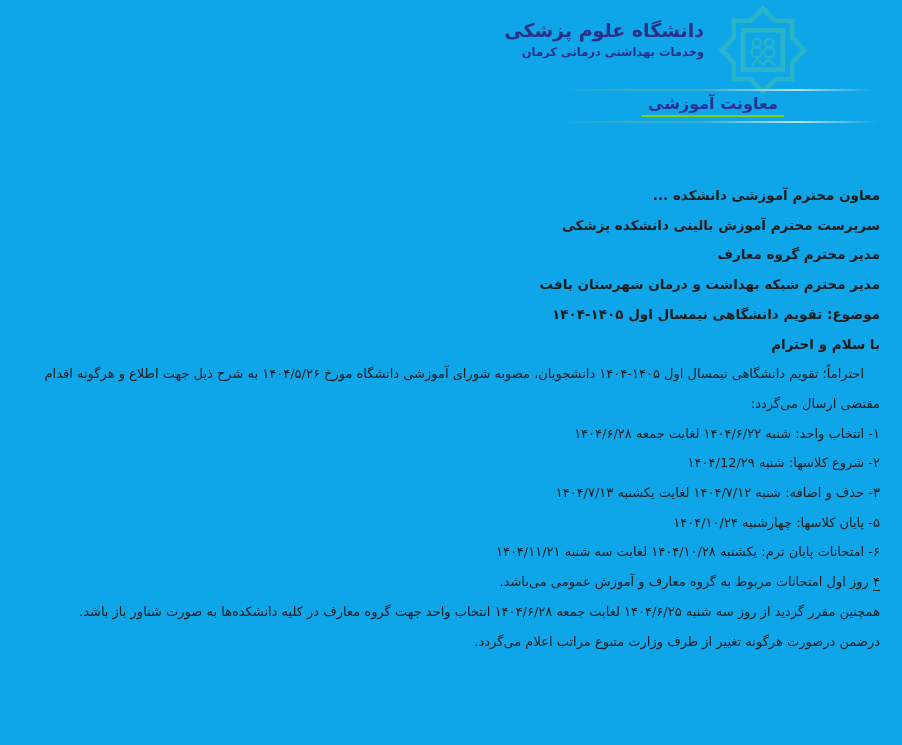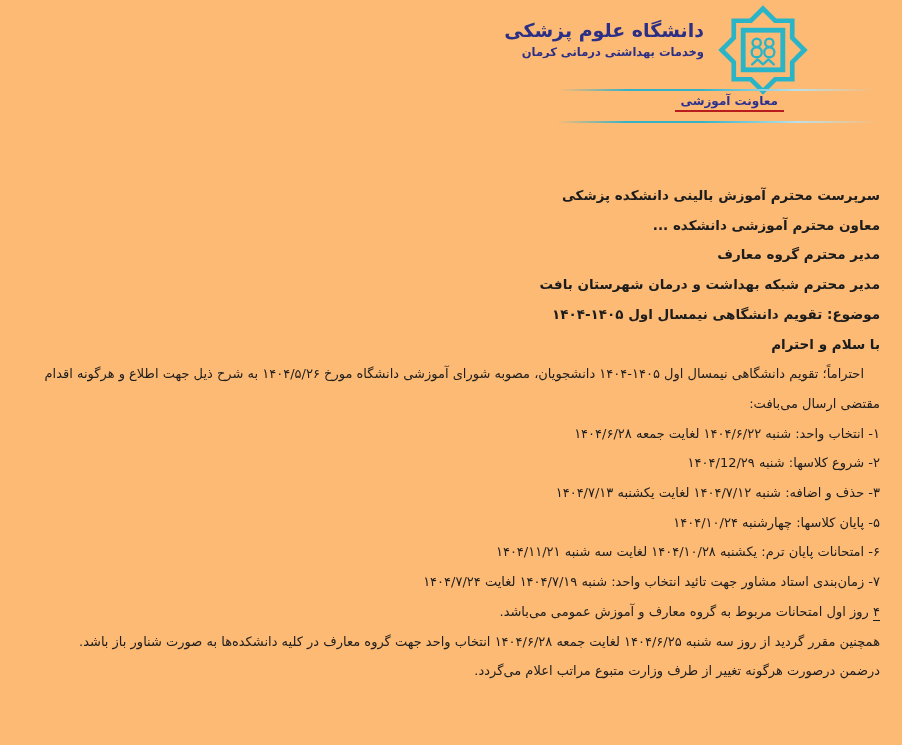--- a/index.html
+++ b/index.html
@@ -1,29 +1,29 @@
 <!DOCTYPE html>
 <html lang="fa" dir="rtl"><head>
 <meta charset="utf-8">
 <style>
   html,body{margin:0;padding:0;background:#fff;}
   body{font-family:"DejaVu Sans",sans-serif;direction:rtl;}
-  .page{position:relative;width:902px;height:745px;background:#fdba74;overflow:hidden;}
+  .page{position:relative;width:902px;height:745px;background:#0ea5e9;overflow:hidden;}
 
   
   .logo{position:absolute;top:5px;right:94px;width:90px;height:90px;}
   .uni-text{position:absolute;top:17px;right:198px;text-align:right;color:#2b2f86;}
   .uni-title{font-size:19px;font-weight:bold;line-height:26px;letter-spacing:-0.2px;}
   .uni-sub{font-size:11.5px;font-weight:bold;line-height:18px;letter-spacing:-0.3px;}
   .divider{position:absolute;height:2px;
            background:linear-gradient(90deg,rgba(42,180,200,0) 0%,#35b2c6 22%,#35b2c6 45%,#b9e1ea 75%,rgba(42,180,200,0) 100%);}
   .divider.top{top:89px;right:28px;width:315px;}
   .divider.bottom{top:121px;right:24px;width:322px;}
-  .dept{position:absolute;top:94px;right:118px;font-size:12px;font-weight:bold;color:#2b3190;
-        border-bottom:2px solid #b91c1c;padding:0 6px 2px 6px;}
+  .dept{position:absolute;top:94px;right:118px;font-size:16px;font-weight:bold;color:#2b3190;
+        border-bottom:2px solid #84cc16;padding:0 6px 2px 6px;}
 
   
   .letter{position:absolute;top:181px;right:22px;left:12px;color:#1c1c1c;font-size:13px;text-align:right;}
   .line{line-height:29.7px;white-space:nowrap;}
   .bold{font-weight:bold;font-size:13.5px;}
   .indent{padding-right:16px;}
   .num-underline{border-bottom:1.6px solid #1c1c1c;padding-bottom:1px;}
 </style>
 </head>
 <body>
@@ -50,40 +50,39 @@
   </div>
 
   <div class="divider top"></div>
   <div class="dept">معاونت آموزشی</div>
   <div class="divider bottom"></div>
 
   <div class="letter">
 
     <div>
 
-    <div class="line bold">سرپرست محترم آموزش بالینی دانشکده پزشکی</div>
-        <div class="line bold">معاون محترم آموزشی دانشکده ...</div>
+    <div class="line bold">معاون محترم آموزشی دانشکده ...</div>
+        <div class="line bold">سرپرست محترم آموزش بالینی دانشکده پزشکی</div>
         <div class="line bold">مدیر محترم گروه معارف</div>
         <div class="line bold">مدیر محترم شبکه بهداشت و درمان شهرستان بافت</div>
       </div>
 
     <div class="line bold">موضوع: تقویم دانشگاهی نیمسال اول ۱۴۰۵-۱۴۰۴</div>
     <div class="line bold">با سلام و احترام</div>
 
     <div class="line indent">احتراماً؛  تقویم دانشگاهی نیمسال اول ۱۴۰۵-۱۴۰۴ دانشجویان، مصوبه شورای آموزشی دانشگاه مورخ ۱۴۰۴/۵/۲۶ به شرح ذیل جهت اطلاع و هرگونه اقدام</div>
-    <div class="line">مقتضی ارسال می‌بافت:</div>
+    <div class="line">مقتضی ارسال می‌گردد:</div>
 
     <div>
 
     <div class="line">۱- انتخاب واحد: شنبه ۱۴۰۴/۶/۲۲ لغایت جمعه ۱۴۰۴/۶/۲۸</div>
         <div class="line">۲- شروع کلاسها: شنبه ۱۴۰۴/12/۲۹</div>
         <div class="line">۳- حذف و اضافه: شنبه ۱۴۰۴/۷/۱۲ لغایت یکشنبه ۱۴۰۴/۷/۱۳</div>
         <div class="line">۵- پایان کلاسها: چهارشنبه ۱۴۰۴/۱۰/۲۴</div>
         <div class="line">۶- امتحانات پایان ترم: یکشنبه ۱۴۰۴/۱۰/۲۸ لغایت سه شنبه ۱۴۰۴/۱۱/۲۱</div>
-        <div class="line">۷- زمان‌بندی استاد مشاور جهت تائید انتخاب واحد: شنبه ۱۴۰۴/۷/۱۹ لغایت ۱۴۰۴/۷/۲۴</div>
       </div>
 
     <div class="line"><span class="num-underline">۴</span><span> روز اول امتحانات مربوط به گروه معارف و آموزش عمومی می‌باشد.</span></div>
 
     <div class="line">همچنین مقرر گردید از روز سه شنبه ۱۴۰۴/۶/۲۵ لغایت جمعه ۱۴۰۴/۶/۲۸ انتخاب واحد جهت گروه معارف در کلیه دانشکده‌ها به صورت شناور باز باشد.</div>
     <div class="line">درضمن درصورت هرگونه تغییر از طرف وزارت متبوع مراتب اعلام می‌گردد.</div>
 
   </div>
 </div>
 

